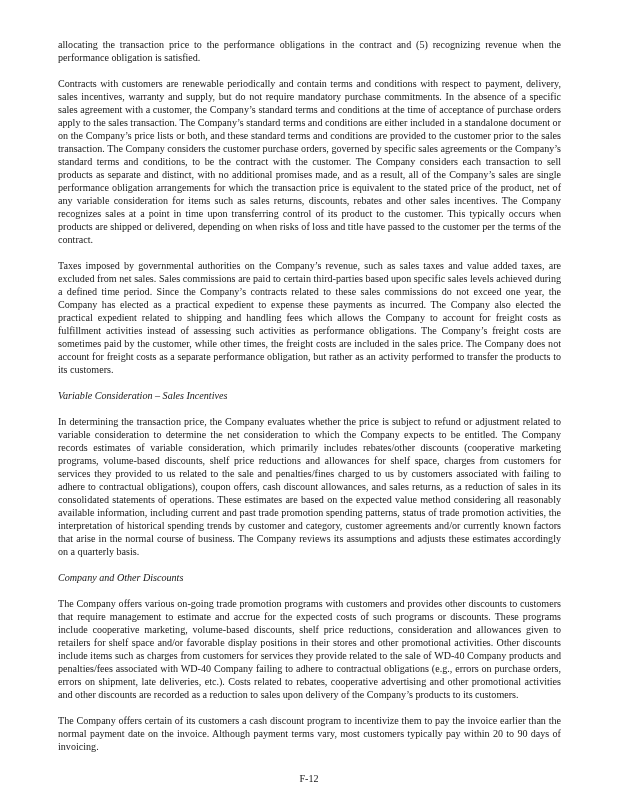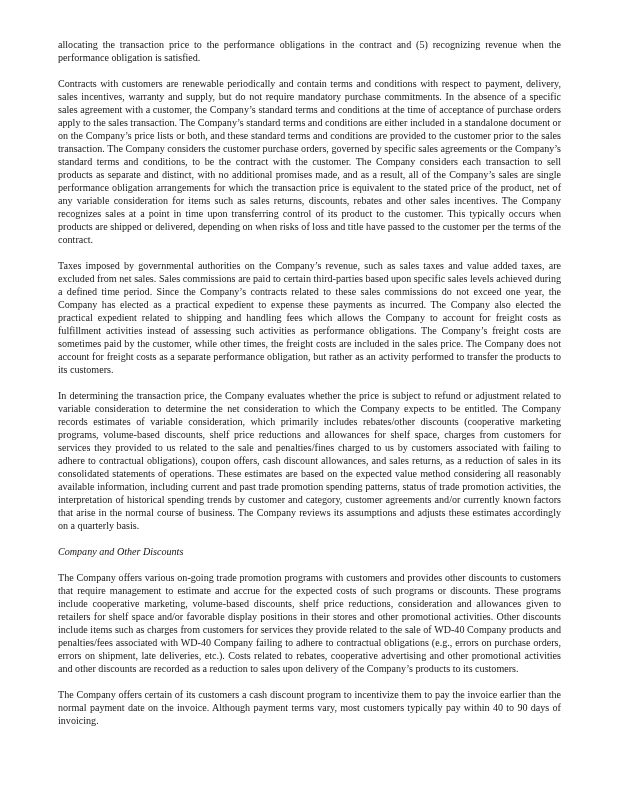--- a/index.html
+++ b/index.html
@@ -44,18 +44,20 @@
   }
 </style>
 </head>
 <body>
 
 <div class="page">
   <div class="content">
     <p class="body">allocating the transaction price to the performance obligations in the contract and (5) recognizing revenue when the performance obligation is satisfied.</p>
     <p class="body">Contracts with customers are renewable periodically and contain terms and conditions with respect to payment, delivery, sales incentives, warranty and supply, but do not require mandatory purchase commitments. In the absence of a specific sales agreement with a customer, the Company’s standard terms and conditions at the time of acceptance of purchase orders apply to the sales transaction. The Company’s standard terms and conditions are either included in a standalone document or on the Company’s price lists or both, and these standard terms and conditions are provided to the customer prior to the sales transaction. The Company considers the customer purchase orders, governed by specific sales agreements or the Company’s standard terms and conditions, to be the contract with the customer. The Company considers each transaction to sell products as separate and distinct, with no additional promises made, and as a result, all of the Company’s sales are single performance obligation arrangements for which the transaction price is equivalent to the stated price of the product, net of any variable consideration for items such as sales returns, discounts, rebates and other sales incentives. The Company recognizes sales at a point in time upon transferring control of its product to the customer. This typically occurs when products are shipped or delivered, depending on when risks of loss and title have passed to the customer per the terms of the contract.</p>
     <p class="body">Taxes imposed by governmental authorities on the Company’s revenue, such as sales taxes and value added taxes, are excluded from net sales. Sales commissions are paid to certain third-parties based upon specific sales levels achieved during a defined time period. Since the Company’s contracts related to these sales commissions do not exceed one year, the Company has elected as a practical expedient to expense these payments as incurred. The Company also elected the practical expedient related to shipping and handling fees which allows the Company to account for freight costs as fulfillment activities instead of assessing such activities as performance obligations. The Company’s freight costs are sometimes paid by the customer, while other times, the freight costs are included in the sales price. The Company does not account for freight costs as a separate performance obligation, but rather as an activity performed to transfer the products to its customers.</p>
+    <p class="heading">Variable Consideration – Sales Incentives</p>
     <p class="body">In determining the transaction price, the Company evaluates whether the price is subject to refund or adjustment related to variable consideration to determine the net consideration to which the Company expects to be entitled. The Company records estimates of variable consideration, which primarily includes rebates/other discounts (cooperative marketing programs, volume-based discounts, shelf price reductions and allowances for shelf space, charges from customers for services they provided to us related to the sale and penalties/fines charged to us by customers associated with failing to adhere to contractual obligations), coupon offers, cash discount allowances, and sales returns, as a reduction of sales in its consolidated statements of operations. These estimates are based on the expected value method considering all reasonably available information, including current and past trade promotion spending patterns, status of trade promotion activities, the interpretation of historical spending trends by customer and category, customer agreements and/or currently known factors that arise in the normal course of business. The Company reviews its assumptions and adjusts these estimates accordingly on a quarterly basis.</p>
     <p class="heading">Company and Other Discounts</p>
     <p class="body">The Company offers various on-going trade promotion programs with customers and provides other discounts to customers that require management to estimate and accrue for the expected costs of such programs or discounts. These programs include cooperative marketing, volume-based discounts, shelf price reductions, consideration and allowances given to retailers for shelf space and/or favorable display positions in their stores and other promotional activities. Other discounts include items such as charges from customers for services they provide related to the sale of WD-40 Company products and penalties/fees associated with WD-40 Company failing to adhere to contractual obligations (e.g., errors on purchase orders, errors on shipment, late deliveries, etc.). Costs related to rebates, cooperative advertising and other promotional activities and other discounts are recorded as a reduction to sales upon delivery of the Company’s products to its customers.</p>
-    <p class="body">The Company offers certain of its customers a cash discount program to incentivize them to pay the invoice earlier than the normal payment date on the invoice. Although payment terms vary, most customers typically pay within 40 to 90 days of invoicing.</p>
+    <p class="body">The Company offers certain of its customers a cash discount program to incentivize them to pay the invoice earlier than the normal payment date on the invoice. Although payment terms vary, most customers typically pay within 20 to 90 days of invoicing.</p>
   </div>
+  <div class="page-footer">F-12</div>
 </div>
 
 </body></html>

